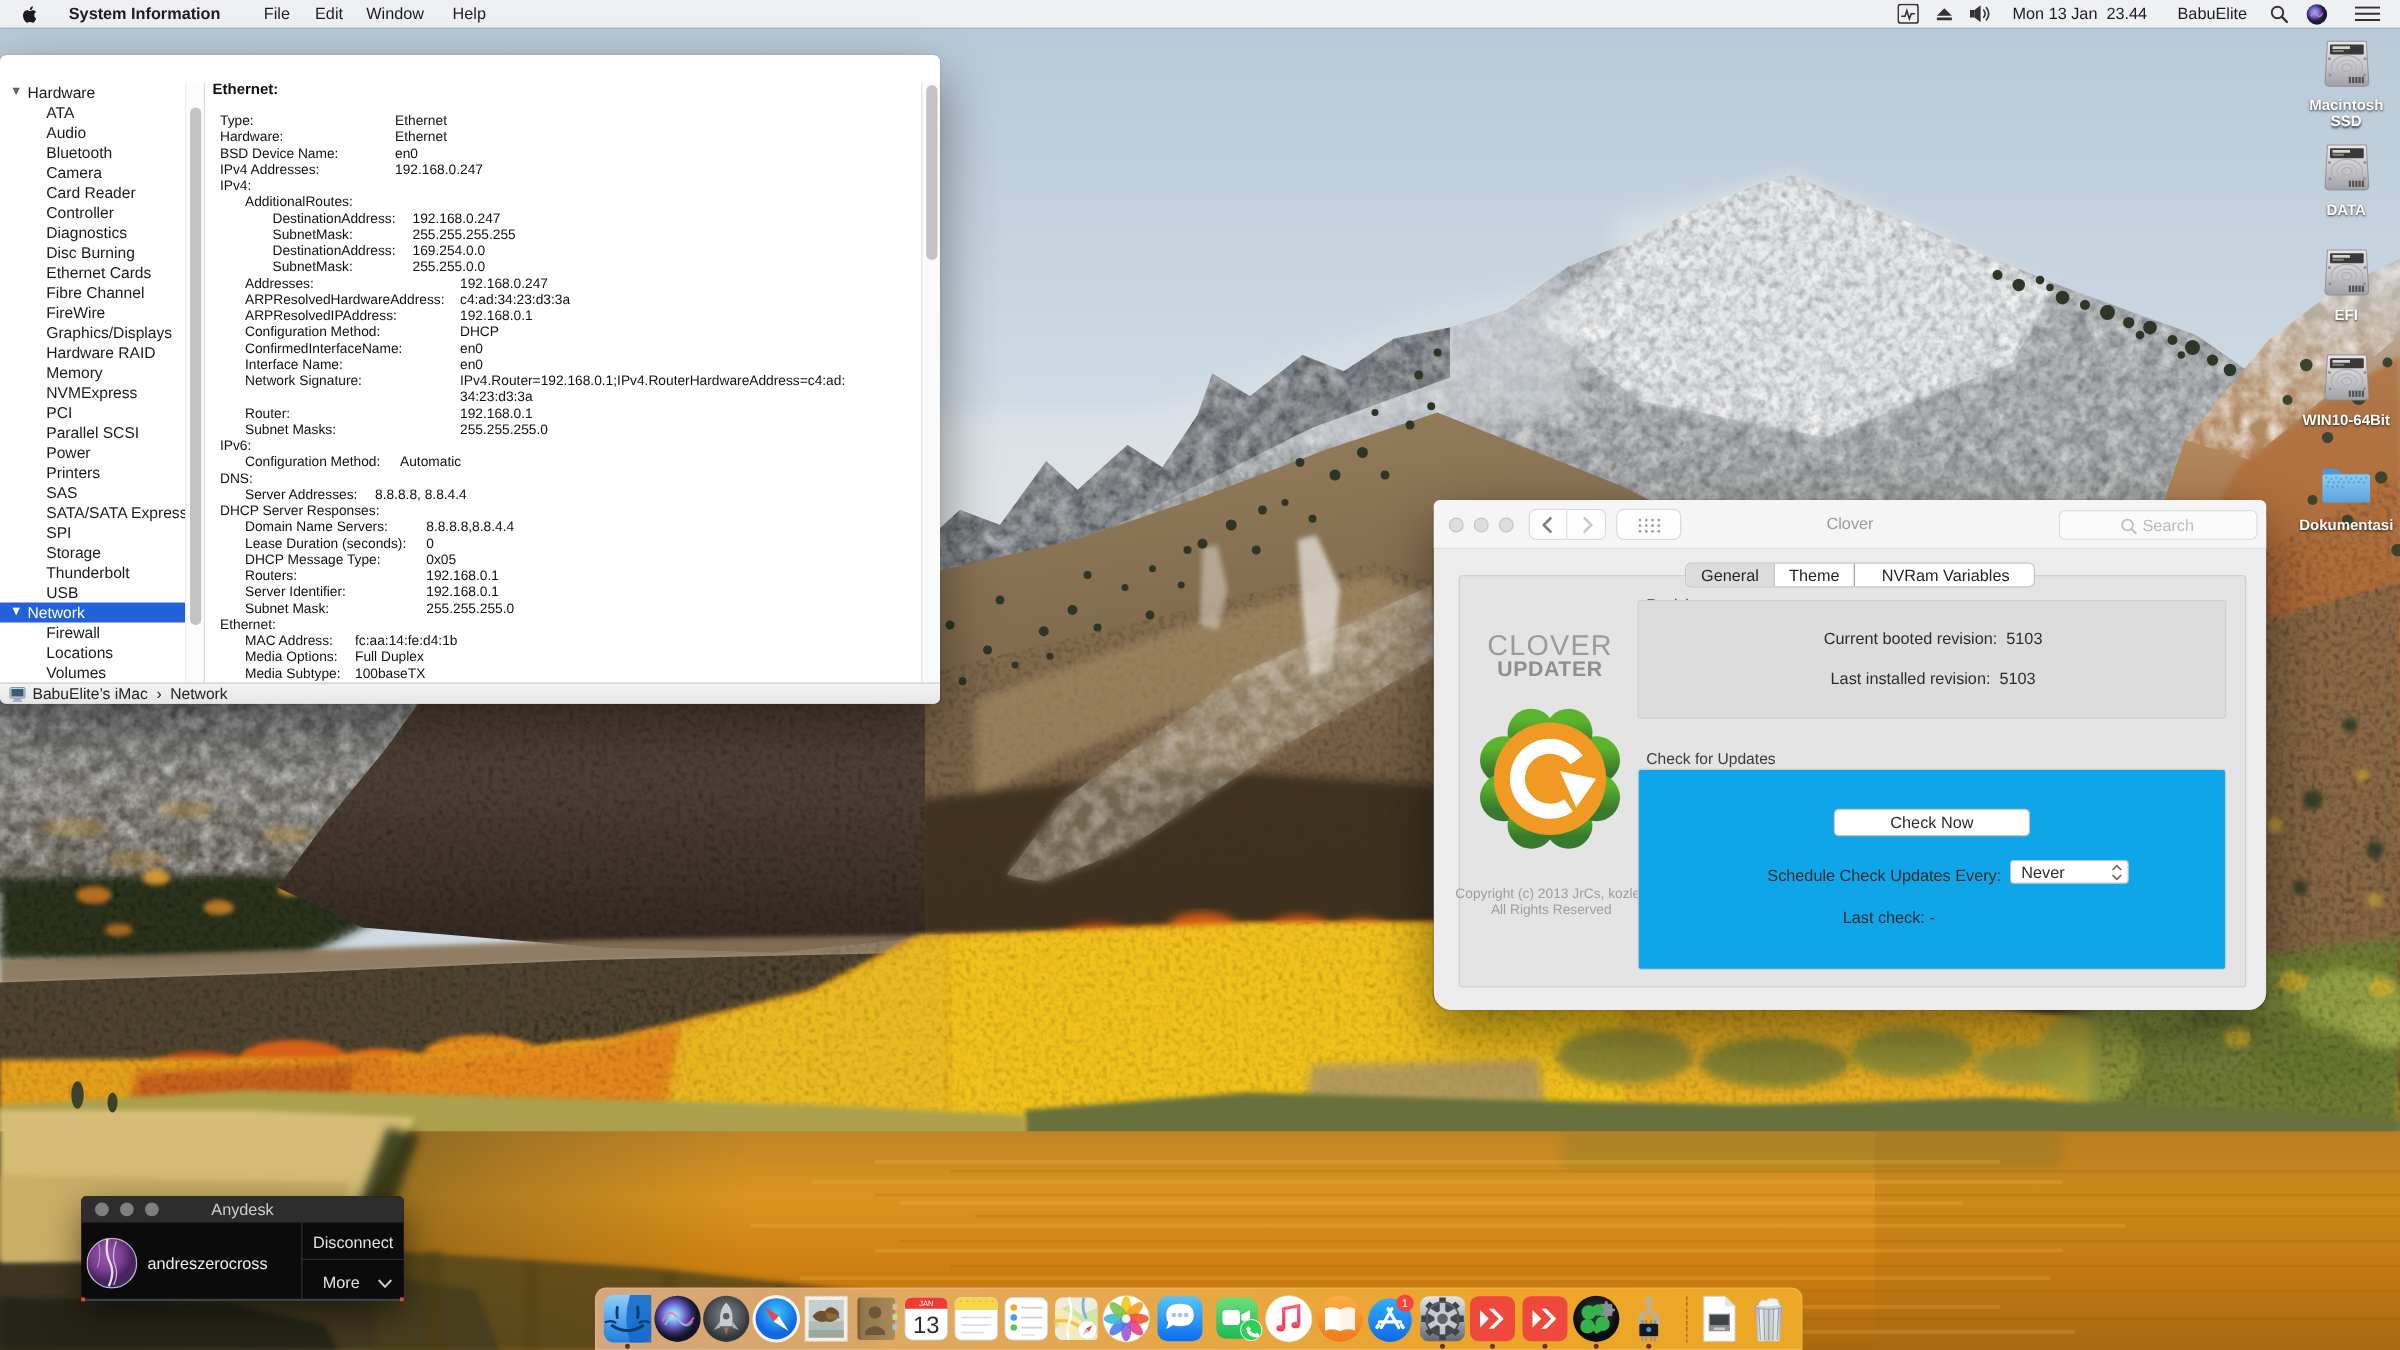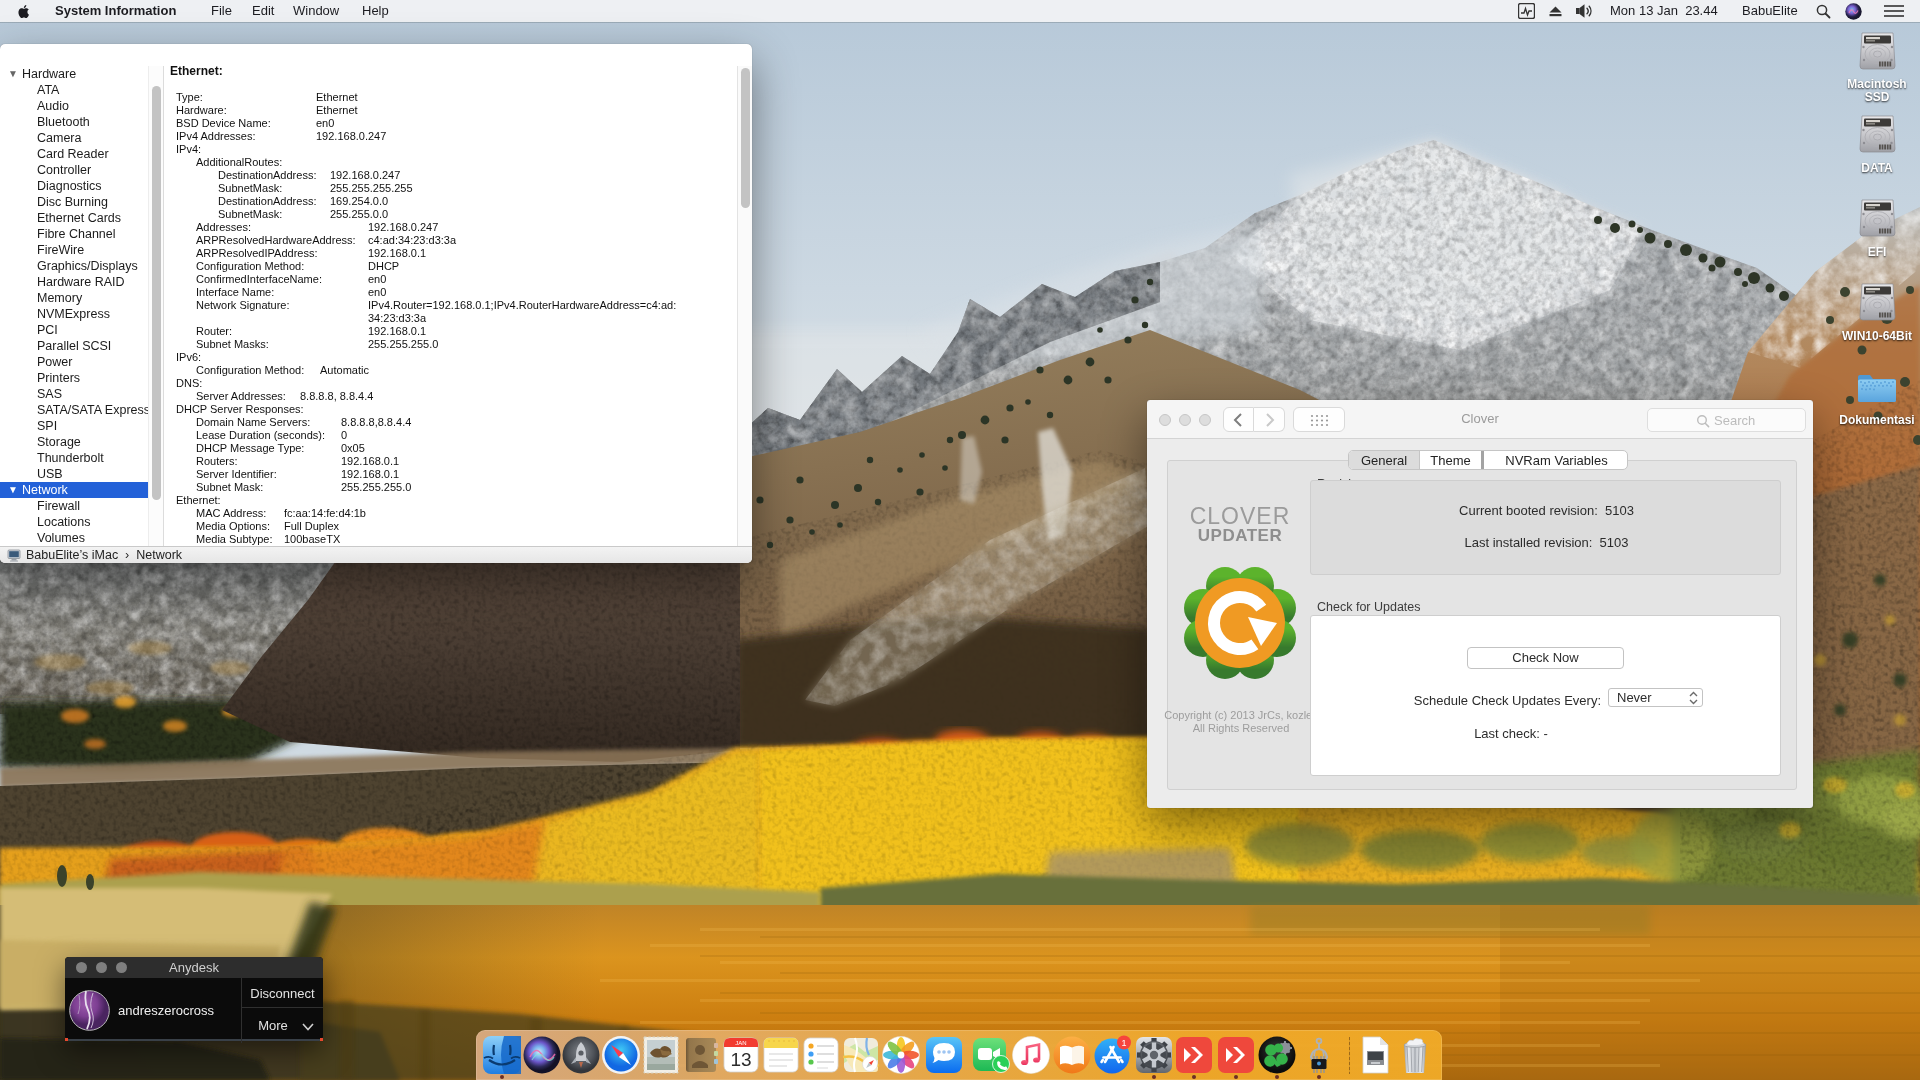--- a/index.html
+++ b/index.html
@@ -505,21 +505,21 @@
     <svg class="abs" style="left:7px;top:2px" width="14" height="13" viewBox="0 0 14 13">
           <rect x="1" y="1" width="12" height="8.5" rx="1" fill="#cdd3da" stroke="#8a9097" stroke-width="0.8"></rect>
           <rect x="2.2" y="2.2" width="9.6" height="6" fill="#3a5a7a"></rect>
           <rect x="4.5" y="10" width="5" height="1.4" fill="#9aa0a7"></rect>
           <rect x="3" y="11.4" width="8" height="1" rx="0.5" fill="#9aa0a7"></rect>
         </svg>
     <div class="abs" style="left:26px;top:1px;font-size:12.5px;color:#222">BabuElite’s iMac&nbsp;&nbsp;›&nbsp;&nbsp;Network</div>
   </div>
 </div>
 
-<div class="abs" id="clover" style="left:1147px;top:400px;width:666px;height:408px;border-radius:3px;background:#ececec;box-shadow:0 18px 45px rgba(0,0,0,0.45), 0 0 1px rgba(0,0,0,0.4);font-size:13px;color:#242424">
+<div class="abs" id="clover" style="left:1147px;top:400px;width:666px;height:408px;border-radius:14px;background:#ececec;box-shadow:0 18px 45px rgba(0,0,0,0.45), 0 0 1px rgba(0,0,0,0.4);font-size:13px;color:#242424">
 
   <div class="abs" style="left:0;top:0;width:666px;height:39px;background:#f5f5f5;border-bottom:1px solid #d4d4d4;border-radius:5px 5px 0 0">
     <div class="abs" style="left:12px;top:14px;width:12px;height:12px;border-radius:50%;background:#dddddd;border:1px solid #c6c6c6"></div>
     <div class="abs" style="left:32px;top:14px;width:12px;height:12px;border-radius:50%;background:#dddddd;border:1px solid #c6c6c6"></div>
     <div class="abs" style="left:52px;top:14px;width:12px;height:12px;border-radius:50%;background:#dddddd;border:1px solid #c6c6c6"></div>
     <div class="abs" style="left:76px;top:7px;width:31px;height:25px;background:#fefefe;border:1px solid #dadada;border-radius:6px 0 0 6px">
       <svg style="position:absolute;left:9px;top:5px" width="10" height="14" viewBox="0 0 10 14">
             <path d="M8 1 L2 7 L8 13" stroke="#7e7e7e" stroke-width="2" fill="none"></path>
           </svg>
     </div>
@@ -553,21 +553,21 @@
             <path d="M9.2 9.2 L12.6 12.6" stroke="#bdbdbd" stroke-width="1.5" stroke-linecap="round"></path>
           </svg>
       <div class="abs" style="left:66px;top:4px;font-size:13px">Search</div>
     </div>
   </div>
 
   <div class="abs" style="left:20px;top:60px;width:630px;height:330px;background:#e4e4e4;border:1px solid #d0d0d0;border-radius:3px"></div>
 
   <div class="abs" style="left:201px;top:50px;width:280px;height:20px;background:#fff;border:1px solid #c5c5c5;border-radius:5px;overflow:hidden">
     <div class="abs" style="left:0;top:0;width:71px;height:20px;background:#dcdcdc;border-right:1px solid #c5c5c5;text-align:center;padding-top:2px">General</div>
-    <div class="abs" style="left:71px;top:0;width:64px;height:20px;border-right:3px solid #a3a3a3;text-align:center;padding-top:2px">Theme</div>
+    <div class="abs" style="left:71px;top:0;width:64px;height:20px;border-right:1px solid #a3a3a3;text-align:center;padding-top:2px">Theme</div>
     <div class="abs" style="left:135px;top:0;width:145px;height:20px;text-align:center;padding-top:2px">NVRam Variables</div>
   </div>
 
   <div class="abs" style="left:0px;top:103px;width:186px;text-align:center;color:#9b9b9b;font-size:23px;letter-spacing:1px;font-weight:300">CLOVER</div>
   <div class="abs" style="left:0px;top:126px;width:186px;text-align:center;color:#8e8e8e;font-size:17px;font-weight:bold;letter-spacing:0.5px">UPDATER</div>
   <svg class="abs" style="left:31px;top:160px" width="124" height="126" viewBox="0 0 124 126">
     <defs>
           <linearGradient id="cloverg" x1="0" y1="0" x2="0" y2="1">
             <stop offset="0.25" stop-color="#5cb32c"></stop>
             <stop offset="0.75" stop-color="#377a2d"></stop>
@@ -590,21 +590,21 @@
   </svg>
   <div class="abs" style="left:-12px;top:309px;width:212px;text-align:center;color:#9d9d9d;font-size:11px;line-height:13px">Copyright (c) 2013 JrCs, kozlek<br>All Rights Reserved</div>
 
   <div class="abs" style="left:170px;top:77px;font-size:12.5px;color:#3c3c3c">Revisions</div>
   <div class="abs" style="left:163px;top:80px;width:471px;height:95px;background:#dcdcdc;border:1px solid #cecece;border-radius:3px">
     <div class="abs" style="left:0;top:22px;width:471px;text-align:center;color:#2c2c2c">Current booted revision:&nbsp; 5103</div>
     <div class="abs" style="left:0;top:54px;width:471px;text-align:center;color:#2c2c2c">Last installed revision:&nbsp; 5103</div>
   </div>
 
   <div class="abs" style="left:170px;top:200px;font-size:12.5px;color:#3c3c3c">Check for Updates</div>
-  <div class="abs" style="left:163px;top:215px;width:471px;height:161px;background:#ffffff;border:1px solid #cecece;border-radius:3px">
+  <div class="abs" style="left:163px;top:215px;width:471px;height:161px;background:#0ea5e9;border:1px solid #cecece;border-radius:3px">
     <div class="abs" style="left:156px;top:31px;width:157px;height:22px;background:#ffffff;border:1px solid #c3c3c3;border-radius:4px;text-align:center;padding-top:2px;color:#2c2c2c">Check Now</div>
     <div class="abs" style="left:0px;top:77px;width:290px;text-align:right;color:#2c2c2c">Schedule Check Updates Every:</div>
     <div class="abs" style="left:297px;top:72px;width:95px;height:19px;background:#ffffff;border:1px solid #c3c3c3;border-radius:3px;color:#2c2c2c">
       <div class="abs" style="left:8px;top:1px">Never</div>
       <svg style="position:absolute;right:4px;top:2px" width="9" height="14" viewBox="0 0 9 14">
             <path d="M1 5 L4.5 1.5 L8 5" stroke="#6b6b6b" stroke-width="1.4" fill="none"></path>
             <path d="M1 9 L4.5 12.5 L8 9" stroke="#6b6b6b" stroke-width="1.4" fill="none"></path>
           </svg>
     </div>
     <div class="abs" style="left:0;top:110px;width:400px;text-align:center;color:#2c2c2c">Last check: -</div>

